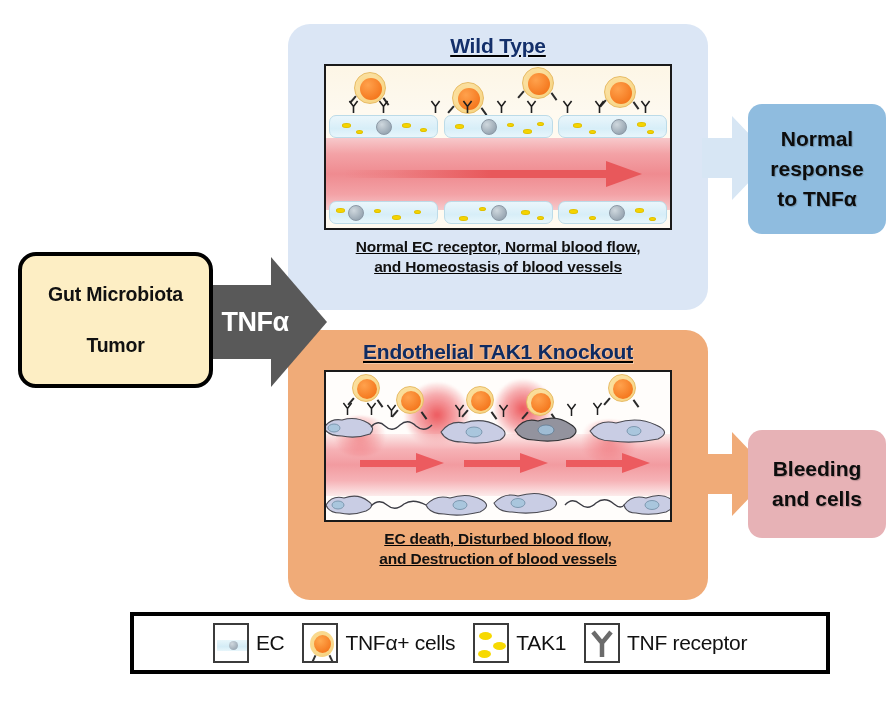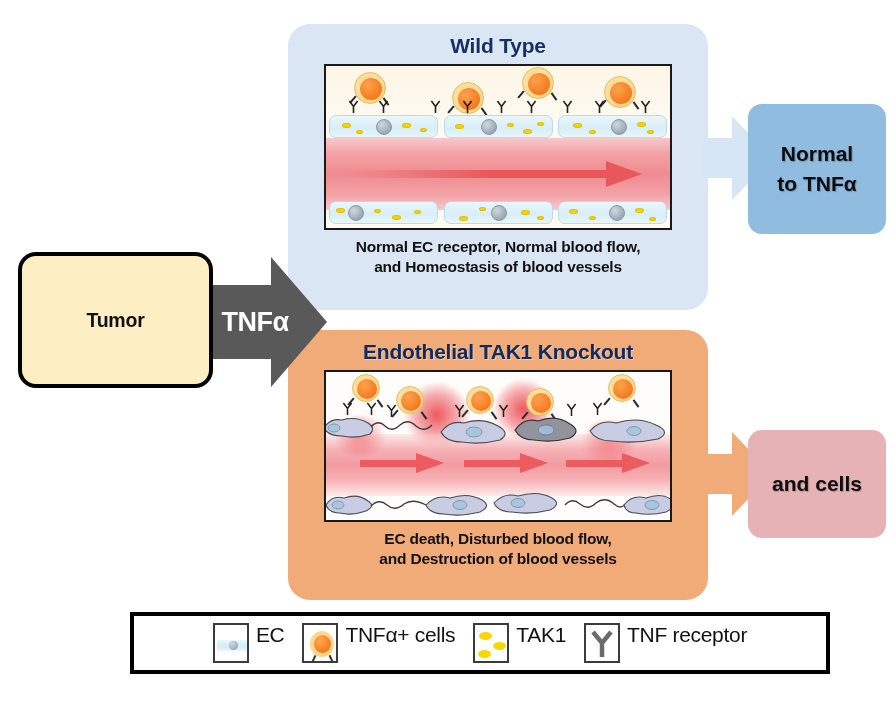--- a/index.html
+++ b/index.html
@@ -48,24 +48,26 @@
 
   
   .panel{
     position:absolute;
     border-radius:22px;
     display:flex; flex-direction:column; align-items:center;
   }
   #panel-wt{
     left:288px; top:24px; width:420px; height:286px;
     background:#dbe6f5;
+    text-decoration:underline;
   }
   #panel-ko{
     left:288px; top:330px; width:420px; height:270px;
     background:#f0ab78;
+    text-decoration:underline;
   }
   .panel-title{
     font-weight:bold; font-size:21px; color:#14306b;
     margin-top:10px; margin-bottom:6px; letter-spacing:-0.2px;
     text-shadow:1px 1px 0 rgba(255,255,255,.35);
   }
   #panel-ko .panel-title{ color:#0f2b62; }
   .panel-caption{
     font-weight:bold; font-size:15.5px; color:#111; text-align:center;
     line-height:1.28; margin-top:7px; letter-spacing:-0.2px;
@@ -208,21 +210,21 @@
   #outcome-wt{ left:748px; top:104px; width:138px; height:130px; background:#8fbcdf; }
   #outcome-ko{ left:748px; top:430px; width:138px; height:108px; background:#e7b2b6; }
 
   
   #legend{
     position:absolute; left:130px; top:612px; width:700px; height:62px;
     background:#fff; border:4px solid #000;
     display:flex; align-items:center; justify-content:center; gap:0px;
     z-index:7;
   }
-  .leg-item{ display:flex; gap:7px; margin:0 9px; }
+  .leg-item{ display:flex; align-items:center; gap:7px; margin:0 9px; }
   .leg-box{
     width:36px; height:40px; border:2px solid #3b3b3b; background:#fff;
     position:relative; overflow:hidden; flex:0 0 auto;
   }
   .leg-label{ font-size:21px; color:#111; white-space:nowrap; letter-spacing:-0.3px; }
   .leg-ec{
     position:absolute; left:2px; top:15px; width:30px; height:11px;
     background:linear-gradient(#e8f6fb,#d4ecf6 60%,#e8f6fb);
   }
   .leg-ec-nuc{
@@ -237,20 +239,21 @@
     position:absolute; left:10px; top:10px; width:17px; height:18px; border-radius:50%;
     background:radial-gradient(circle at 36% 32%, #ffa94f, #f4761c 80%);
   }
   .leg-tnf-stub{ position:absolute; width:1.5px; height:7px; background:#333; }
   .leg-dot{ position:absolute; border-radius:50%; background:#f7d900; }
 </style>
 </head>
 <body>
 
 <div id="trigger-box">
+  <span class="tline">Gut Microbiota</span>
   <span class="tline">Tumor</span>
 </div>
 
 <div id="tnf-arrow">
   <div class="shaft"></div>
   <div class="head"></div>
   <div class="lbl">TNFα</div>
 </div>
 
 <div class="panel" id="panel-wt">
@@ -546,28 +549,30 @@
     <div>and Destruction of blood vessels</div>
   </div>
 </div>
 
 <div class="out-arrow" id="arrow-wt">
   <div class="oshaft"></div>
   <div class="ohead"></div>
 </div>
 <div class="outcome" id="outcome-wt">
   <span class="oline">Normal</span>
+  <span class="oline">response</span>
   <span class="oline">to TNFα</span>
 </div>
 
 <div class="out-arrow" id="arrow-ko">
   <div class="oshaft"></div>
   <div class="ohead"></div>
 </div>
 <div class="outcome" id="outcome-ko">
+  <span class="oline">Bleeding</span>
   <span class="oline">and cells</span>
 </div>
 
 <div id="legend">
 
   <div class="leg-item">
     <div class="leg-box">
       <div class="leg-ec"></div>
       <div class="leg-ec-nuc"></div>
     </div>

